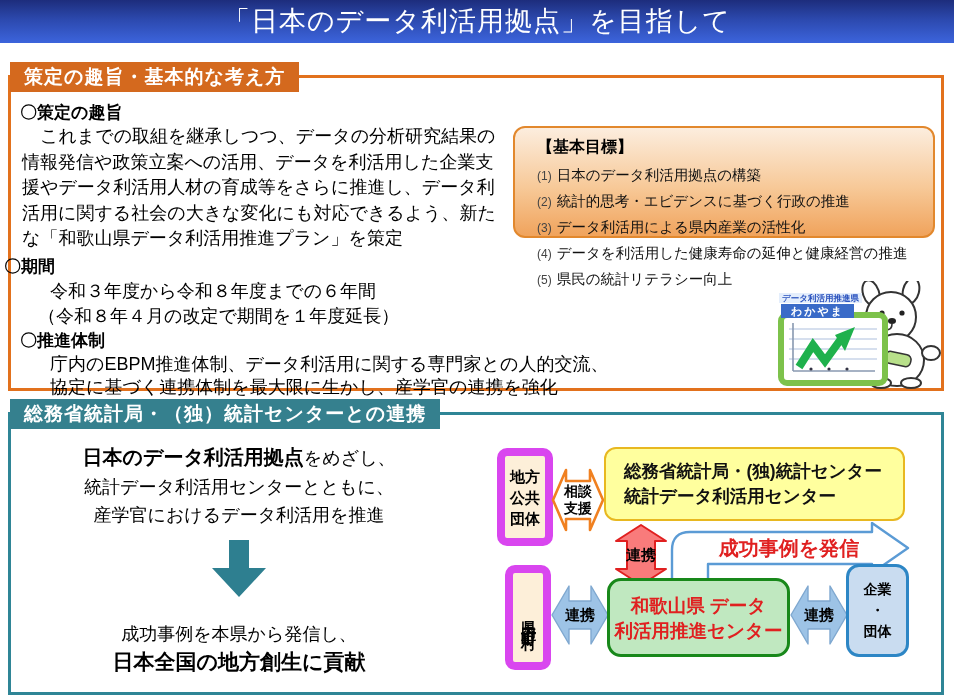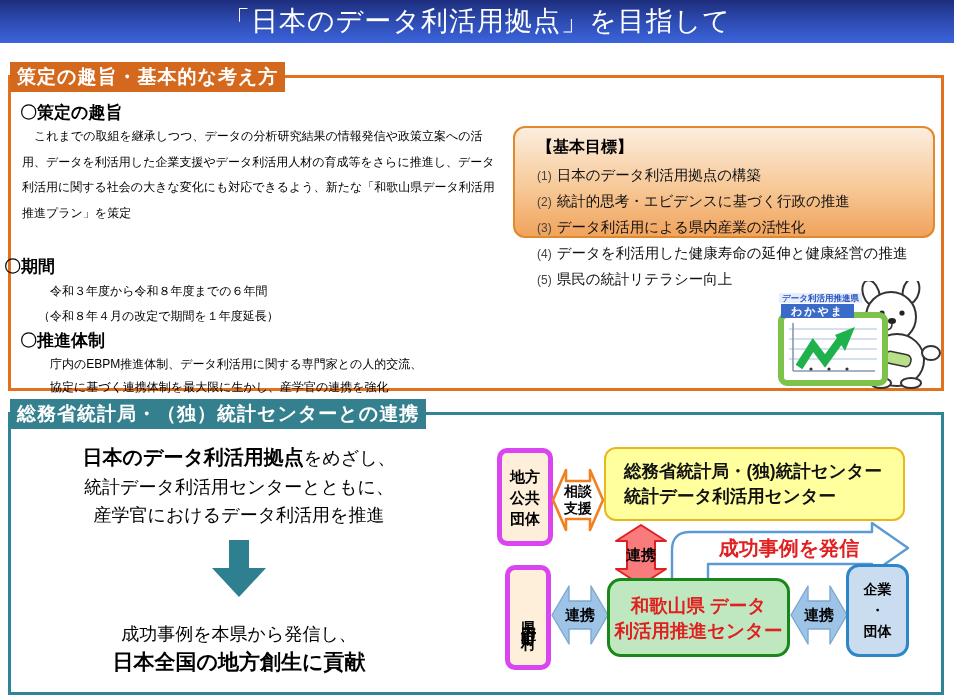--- a/index.html
+++ b/index.html
@@ -8,28 +8,28 @@
 
   
   .title-bar{position:absolute;left:0;top:0;width:954px;height:43px;
     background:linear-gradient(180deg,#1d2d7c 0%,#2c49ae 45%,#3c64dc 100%);
     color:#fff;text-align:center;line-height:43px;font-size:27px;letter-spacing:1px;}
 
   
   .sec-box{position:absolute;background:#fff;}
   .sec1-box{left:8px;top:75px;width:936px;height:316px;border:3px solid #e2711d;}
   .sec2-box{left:8px;top:412px;width:936px;height:283px;border:3px solid #2f8596;}
-  .sec-tab{position:absolute;height:30px;line-height:30px;padding:0 7px;color:#fff;
+  .sec-tab{position:absolute;height:30px;line-height:30px;padding:0 14px;color:#fff;
     font-size:19px;font-weight:bold;letter-spacing:1px;}
   .sec1-tab{left:10px;top:62px;background:#d4691e;}
   .sec2-tab{left:10px;top:399px;background:#35808e;}
 
   
   .h-black{position:absolute;font-size:17px;font-weight:bold;color:#000;}
-  .body-text{position:absolute;font-size:12px;color:#000;line-height:25.5px;word-break:break-all;}
+  .body-text{position:absolute;font-size:18px;color:#000;line-height:25.5px;word-break:break-all;}
 
   
   .goals{position:absolute;left:513px;top:103px;width:422px;height:112px;border:2px solid #e2882d;
     border-radius:12px;background:linear-gradient(180deg,#fcedde 0%,#f7c998 55%,#f0a35c 100%);
     padding:9px 22px;margin-top:23px;}
   .goals-title{font-size:16px;font-weight:bold;color:#000;margin-bottom:5px;}
   .goal-item{font-size:14.5px;color:#111;line-height:25px;white-space:nowrap;}
   .goal-num{font-size:12px;color:#444;margin-right:5px;}
 
   
@@ -43,21 +43,21 @@
   .s2-left{position:absolute;left:16px;top:444px;width:446px;text-align:center;color:#000;}
   .s2-lead-bold{font-size:20px;font-weight:bold;}
   .s2-lead-rest{font-size:18px;}
   .s2-line{font-size:18px;margin-top:4px;}
   .s2-down-arrow{margin:13px auto 10px auto;display:block;}
   .s2-out1{font-size:18px;margin-top:24px;}
   .s2-out2{font-size:21px;font-weight:bold;margin-top:2px;}
 
   
   .dbox{position:absolute;display:flex;align-items:center;justify-content:center;text-align:center;}
-  .cream{background:#fdefd9;border:5px solid #d946ef;border-radius:10px;}
+  .cream{background:#fdefd9;border:8px solid #d946ef;border-radius:10px;}
   .local-gov{left:497px;top:448px;width:56px;height:98px;font-size:15px;font-weight:bold;line-height:21px;}
   .stat-center{left:604px;top:447px;width:301px;height:74px;background:#ffff9e;border:2.5px solid #e8b820;
     border-radius:12px;font-size:17.5px;font-weight:bold;line-height:25px;justify-content:flex-start;
     padding-left:18px;text-align:left;color:#111;}
   .municipalities{left:505px;top:565px;width:46px;height:105px;font-size:15px;font-weight:bold;}
   .municipalities .vtext{writing-mode:vertical-rl;text-orientation:upright;letter-spacing:4px;}
   .wakayama{left:607px;top:578px;width:183px;height:79px;background:#c0e8c0;border:3.5px solid #18881a;
     border-radius:14px;color:#e02020;font-size:18.5px;font-weight:bold;line-height:25px;}
   .companies{left:846px;top:564px;width:63px;height:93px;background:#c9dcf0;border:3px solid #2d86c5;
     border-radius:13px;font-size:14px;font-weight:bold;line-height:21px;}

